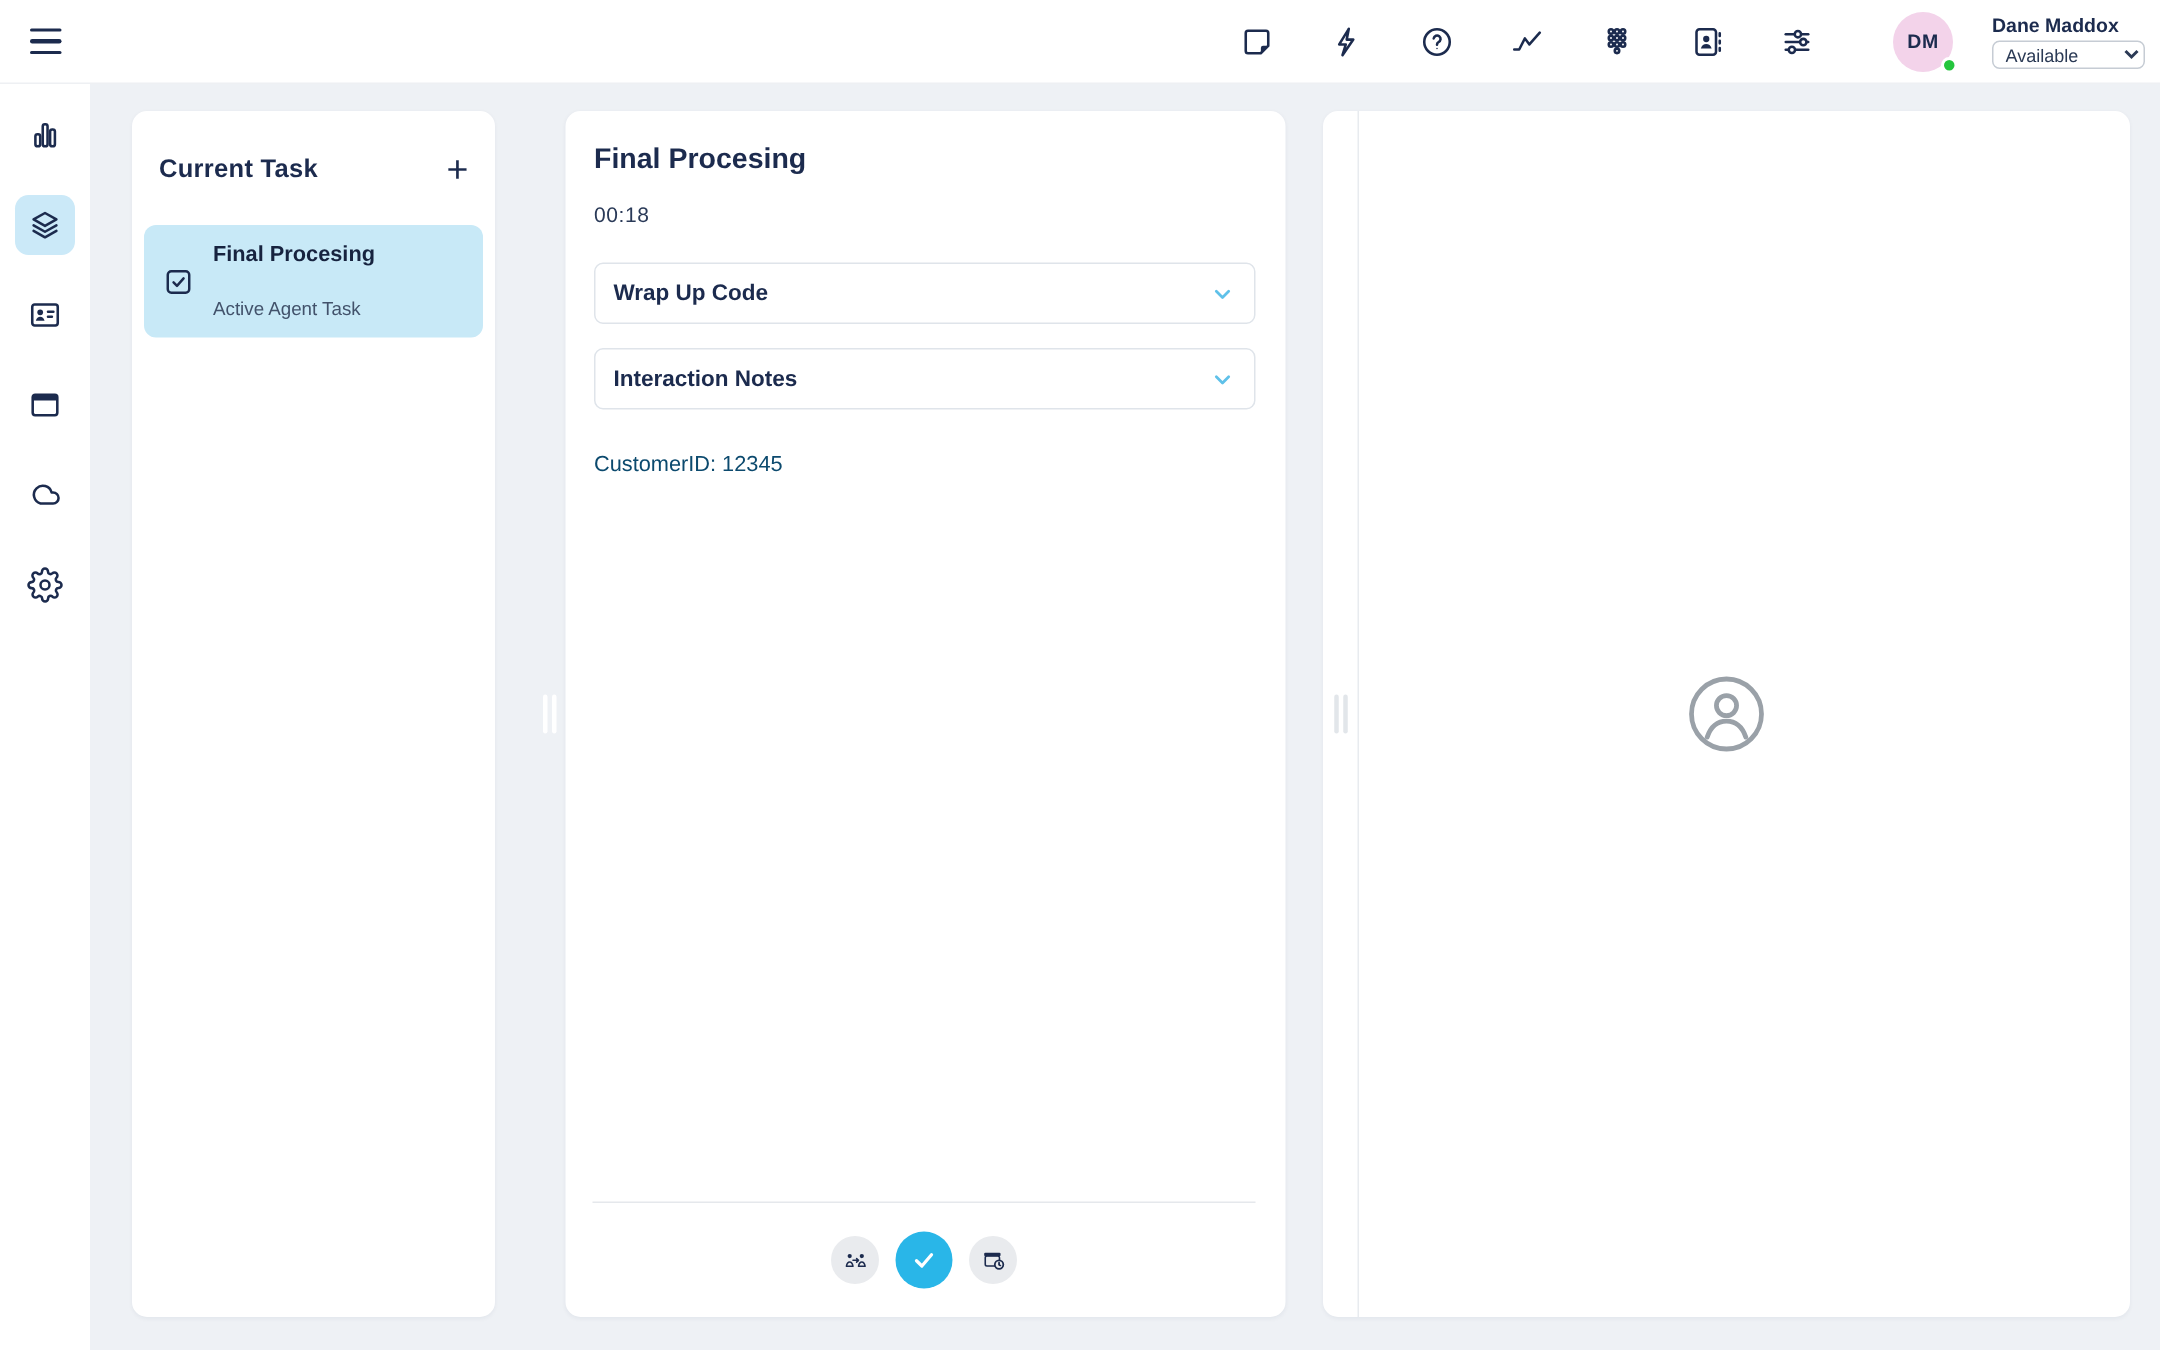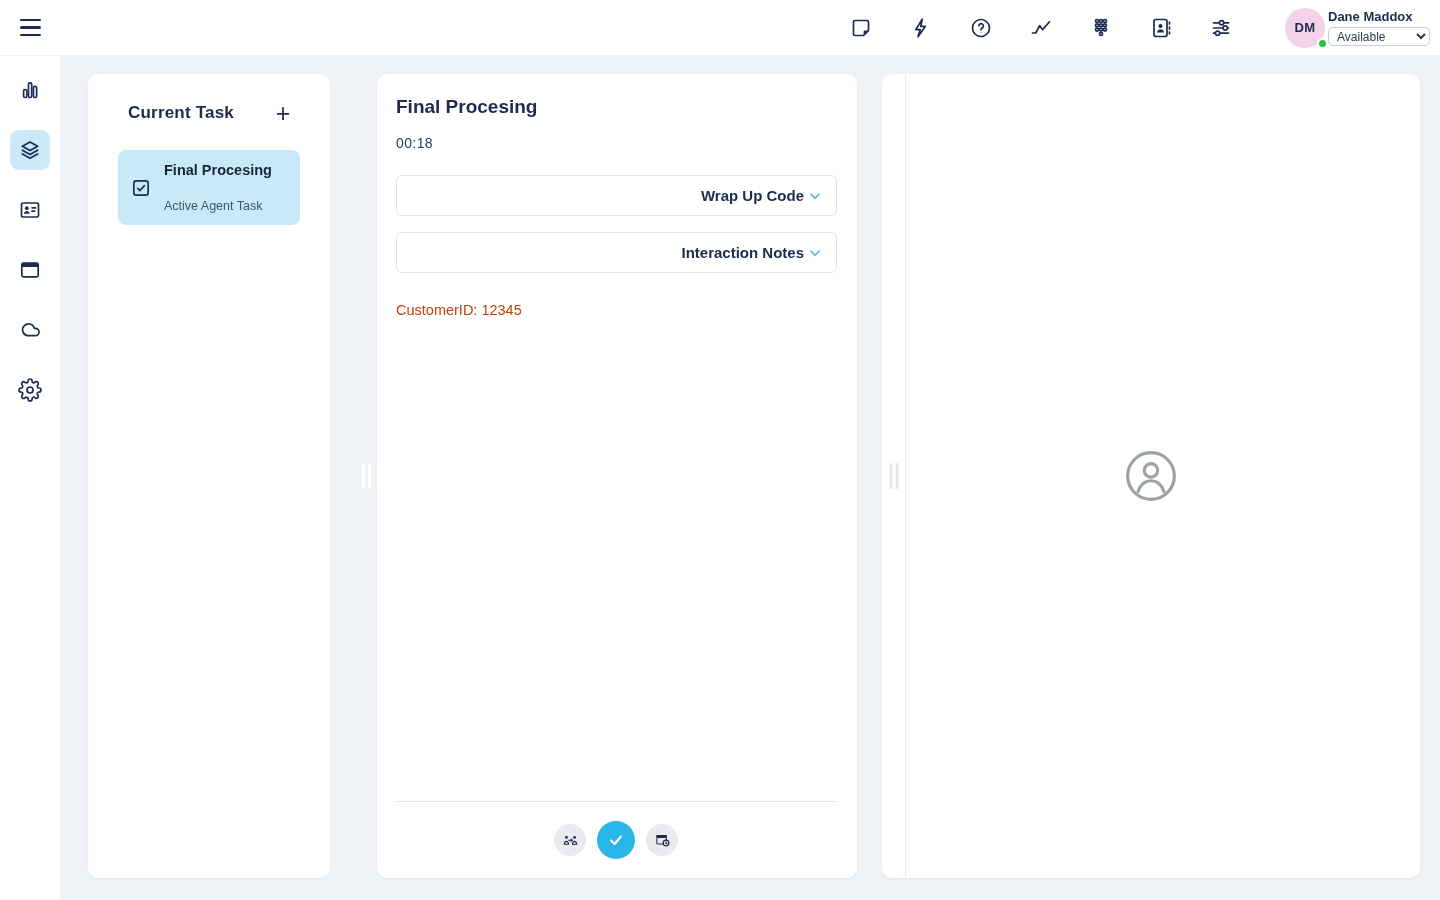--- a/index.html
+++ b/index.html
@@ -25,21 +25,21 @@
   .hamburger .bars { display:flex; flex-direction:column; gap:5px; }
   .hamburger .bars span { display:block; width:21px; height:2.4px; background:#1c2b4e; border-radius:2px; }
   .topbar-right {
     margin-left:auto; display:flex; align-items:center; gap:36px; padding-right:10px;
   }
   .tb-icon {
     width:24px; height:24px; display:flex; align-items:center; justify-content:center;
     cursor:pointer; flex:none;
   }
   .tb-icon svg { stroke:#1c2b4e; fill:none; stroke-width:1.7; stroke-linecap:round; stroke-linejoin:round; }
-  .user-block { display:flex; align-items:center; gap:3px; margin-left:16px; }
+  .user-block { display:flex; align-items:center; gap:26px; margin-left:16px; }
   .avatar-wrap { position:relative; width:40px; height:40px; }
   .avatar {
     width:40px; height:40px; border-radius:50%; background:#f3d3ea;
     display:flex; align-items:center; justify-content:center;
     font-size:13px; font-weight:bold; color:#1c2b4e; letter-spacing:.3px;
   }
   .presence-dot {
     position:absolute; right:-3px; bottom:-1px; width:11px; height:11px;
     border-radius:50%; background:#25c53d; border:2px solid #ffffff;
   }
@@ -77,21 +77,21 @@
   .gap1 { width:47px; flex:none; position:relative; }
   .gap2 { width:25px; flex:none; }
   .drag-handle {
     position:absolute; top:50%; transform:translateY(-50%);
     display:flex; gap:3px;
   }
   .drag-handle i { display:block; width:3px; height:26px; border-radius:2px; background:#ffffff; }
   .gap1 .drag-handle { right:6px; }
 
   
-  .tasks-panel { width:242px; flex:none; padding:24px 30px; }
+  .tasks-panel { width:242px; flex:none; padding:24px 8px; }
   .tasks-header { display:flex; align-items:center; justify-content:space-between; padding:0 2px 0 10px; }
   .tasks-title { font-size:17px; font-weight:bold; color:#1c2b4e; letter-spacing:.2px; }
   .add-task-btn {
     width:30px; height:30px; border:none; background:transparent; cursor:pointer;
     font-size:25px; font-weight:300; color:#1c2b4e; line-height:1;
     font-family:"Liberation Sans", sans-serif;
   }
   .task-card {
     margin-top:22px; background:#c8e9f7; border-radius:8px;
     padding:12px 12px; display:flex; align-items:center; gap:12px; cursor:pointer;
@@ -100,27 +100,27 @@
   .task-card .check-sq svg { stroke:#1c2b4e; fill:none; stroke-width:1.8; stroke-linecap:round; stroke-linejoin:round; }
   .task-card-title { font-size:14.5px; font-weight:bold; color:#17233f; }
   .task-card-sub { font-size:12.5px; color:#42526b; margin-top:21px; }
 
   
   .detail-panel { width:480px; flex:none; display:flex; flex-direction:column; padding:22px 20px 0 19px; }
   .detail-title { font-size:19px; font-weight:bold; color:#1c2b4e; }
   .detail-timer { margin-top:17px; font-size:14px; color:#2a3a58; letter-spacing:.4px; }
   .accordion {
     margin-top:24px; height:41px; border:1px solid #dfe4ea; border-radius:6px;
-    display:flex; align-items:center; justify-content:flex-end;
+    display:flex; align-items:center; justify-content:space-between;
     padding:0 10px 0 12px; cursor:pointer; background:#fff;
   }
   .accordion + .accordion { margin-top:16px; }
   .accordion-label { font-size:15px; font-weight:bold; color:#1c2b4e; }
   .accordion .chev svg { stroke:#5fc1e9; fill:none; stroke-width:2; stroke-linecap:round; stroke-linejoin:round; }
-  .customer-id { margin-top:29px; font-size:14.5px; color:#c2410c; }
+  .customer-id { margin-top:29px; font-size:14.5px; color:#0c4a6e; }
   .detail-spacer { flex:1; }
   .detail-footer {
     border-top:1px solid #e5e8ec; margin:0 0 0 -1px;
     padding:19px 0 19px 0;
     display:flex; align-items:center; justify-content:center; gap:11px;
   }
   .action-btn {
     border:none; cursor:pointer; border-radius:50%;
     display:flex; align-items:center; justify-content:center;
   }

